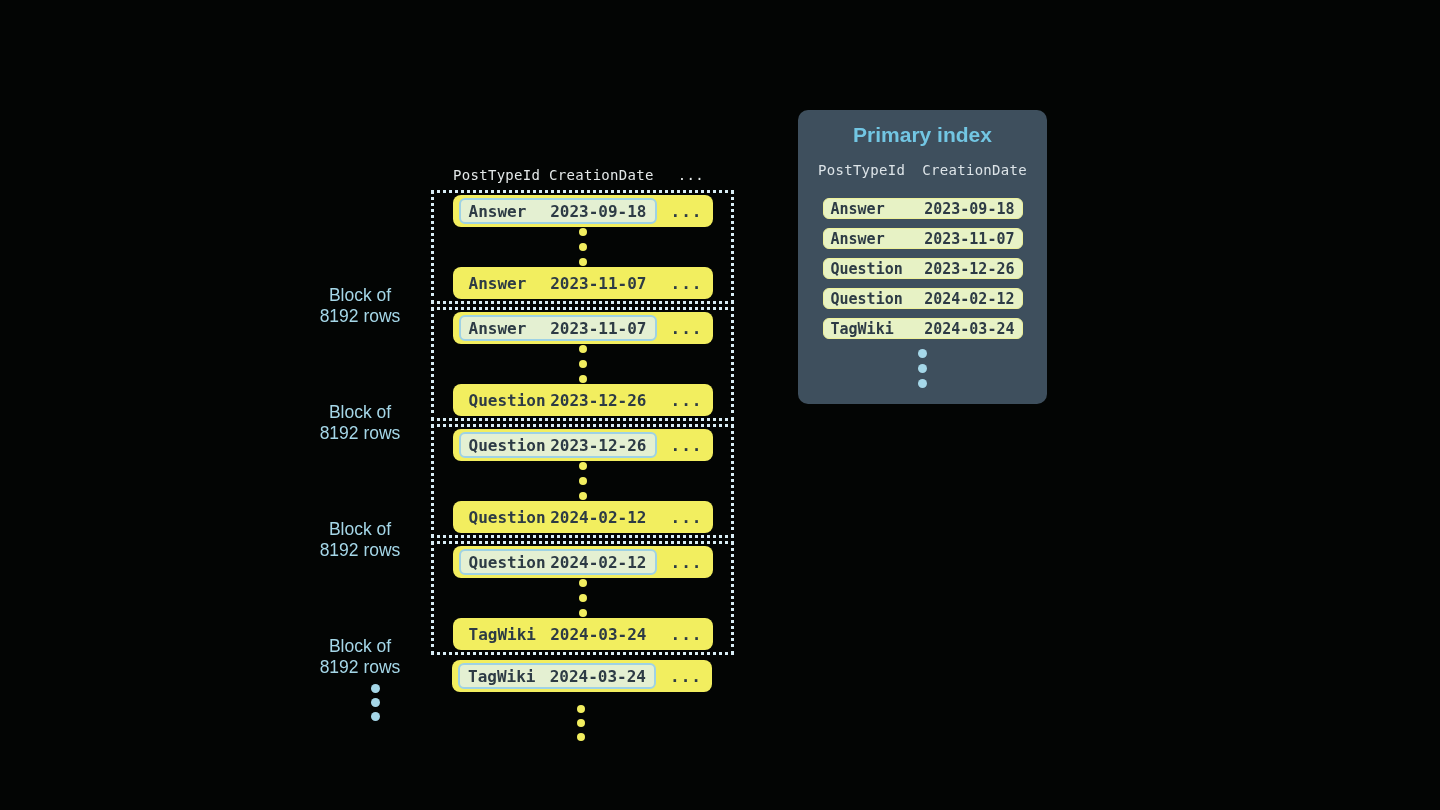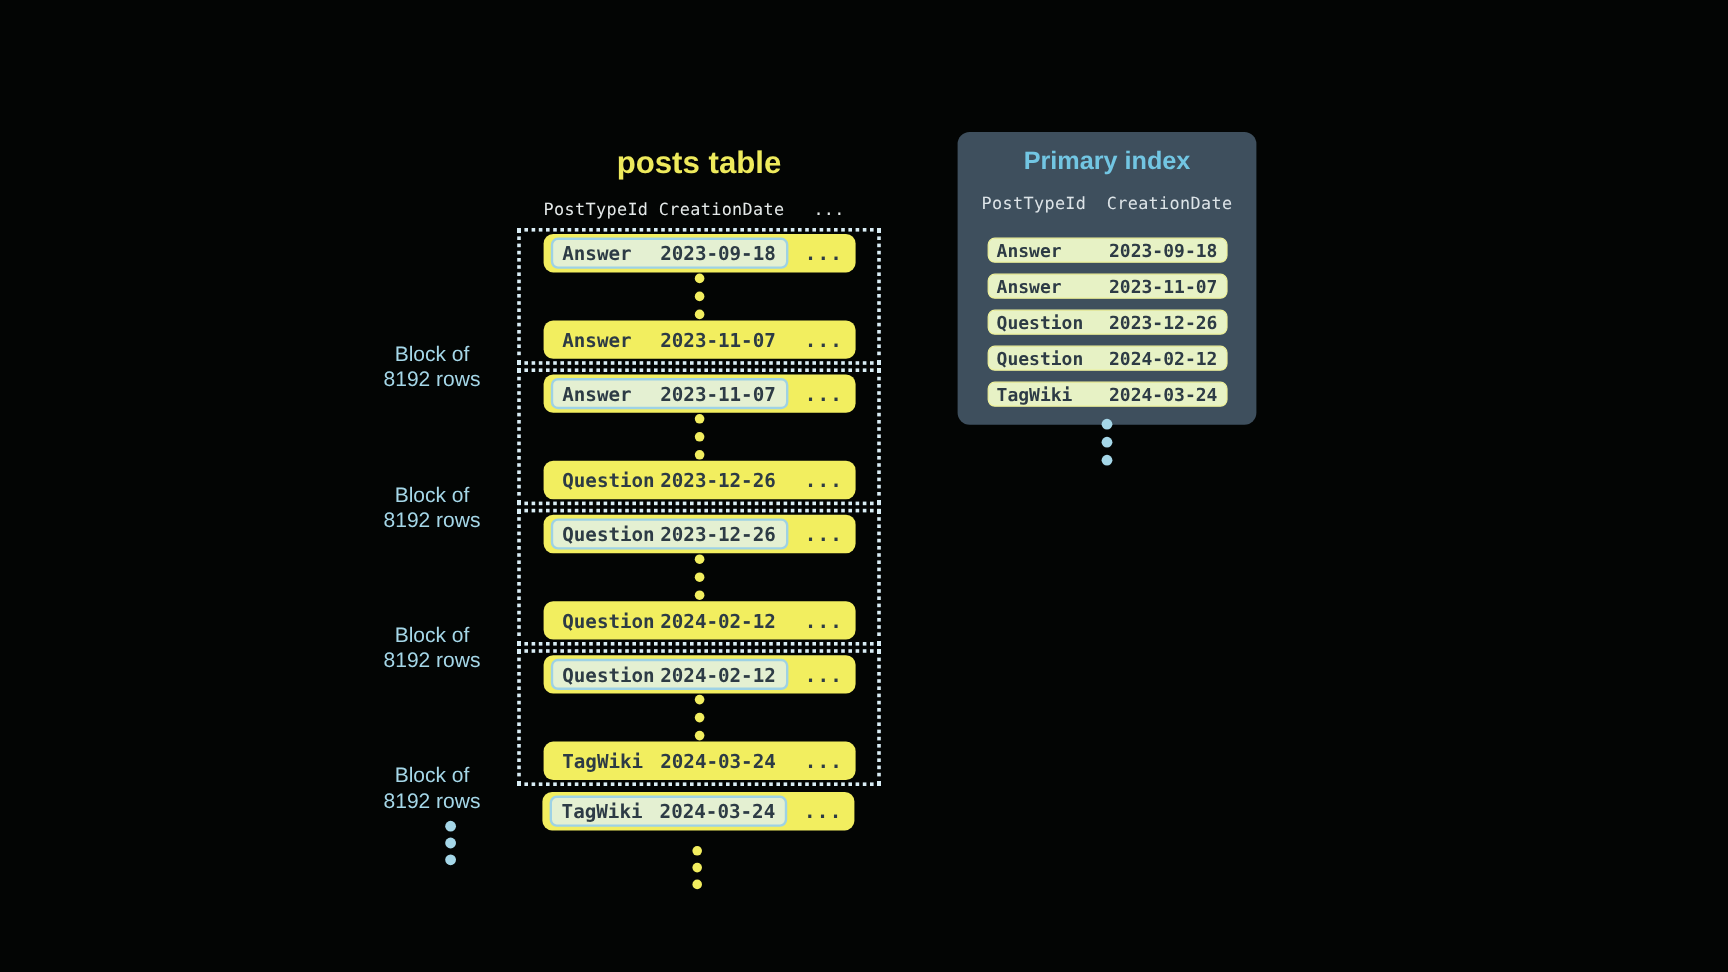--- a/index.html
+++ b/index.html
@@ -64,21 +64,21 @@
     font-size: 17.5px; line-height: 21px; color: #a5d7e8; margin-top: 48px;
   }
   .lb0 { top: 237px; } .lb1 { top: 354px; } .lb2 { top: 471px; } .lb3 { top: 588px; }
 
   .overflow-row { position: absolute; left: 452px; top: 660px; }
   .bottom-dots  { position: absolute; left: 577px; top: 705px; gap: 6px; }
   .left-dots    { position: absolute; left: 371px; top: 684px; gap: 5px; }
 
   
   .index-panel {
-    position: absolute; left: 798px; top: 110px; width: 249px; height: 244px;
+    position: absolute; left: 798px; top: 110px; width: 249px; height: 294px;
     background: #3e4f5d; border-radius: 10px;
     display: flex; flex-direction: column; align-items: center;
   }
   .ix-title {
     margin-top: 13px;
     font-family: "Liberation Sans", sans-serif;
     font-weight: 700; font-size: 21px; color: #72c6e3;
   }
   .ix-header {
     margin-top: 15px;
@@ -96,21 +96,20 @@
     display: flex; align-items: center; justify-content: space-between;
     font-weight: 700; font-size: 15px; color: #2d3b45;
   }
   .ix-dots { margin-top: 10px; gap: 6px; }
 </style>
 </head>
 <body>
 
 <div class="stage">
 
-  <div class="pt-title">posts table</div>
 
   <div class="pt-header">
     <span class="col-type">PostTypeId</span>
     <span class="col-date">CreationDate</span>
     <span class="col-ell">...</span>
   </div>
 
   <div class="block-label lb0">
     <div>Block of</div>
     <div>8192 rows</div>

